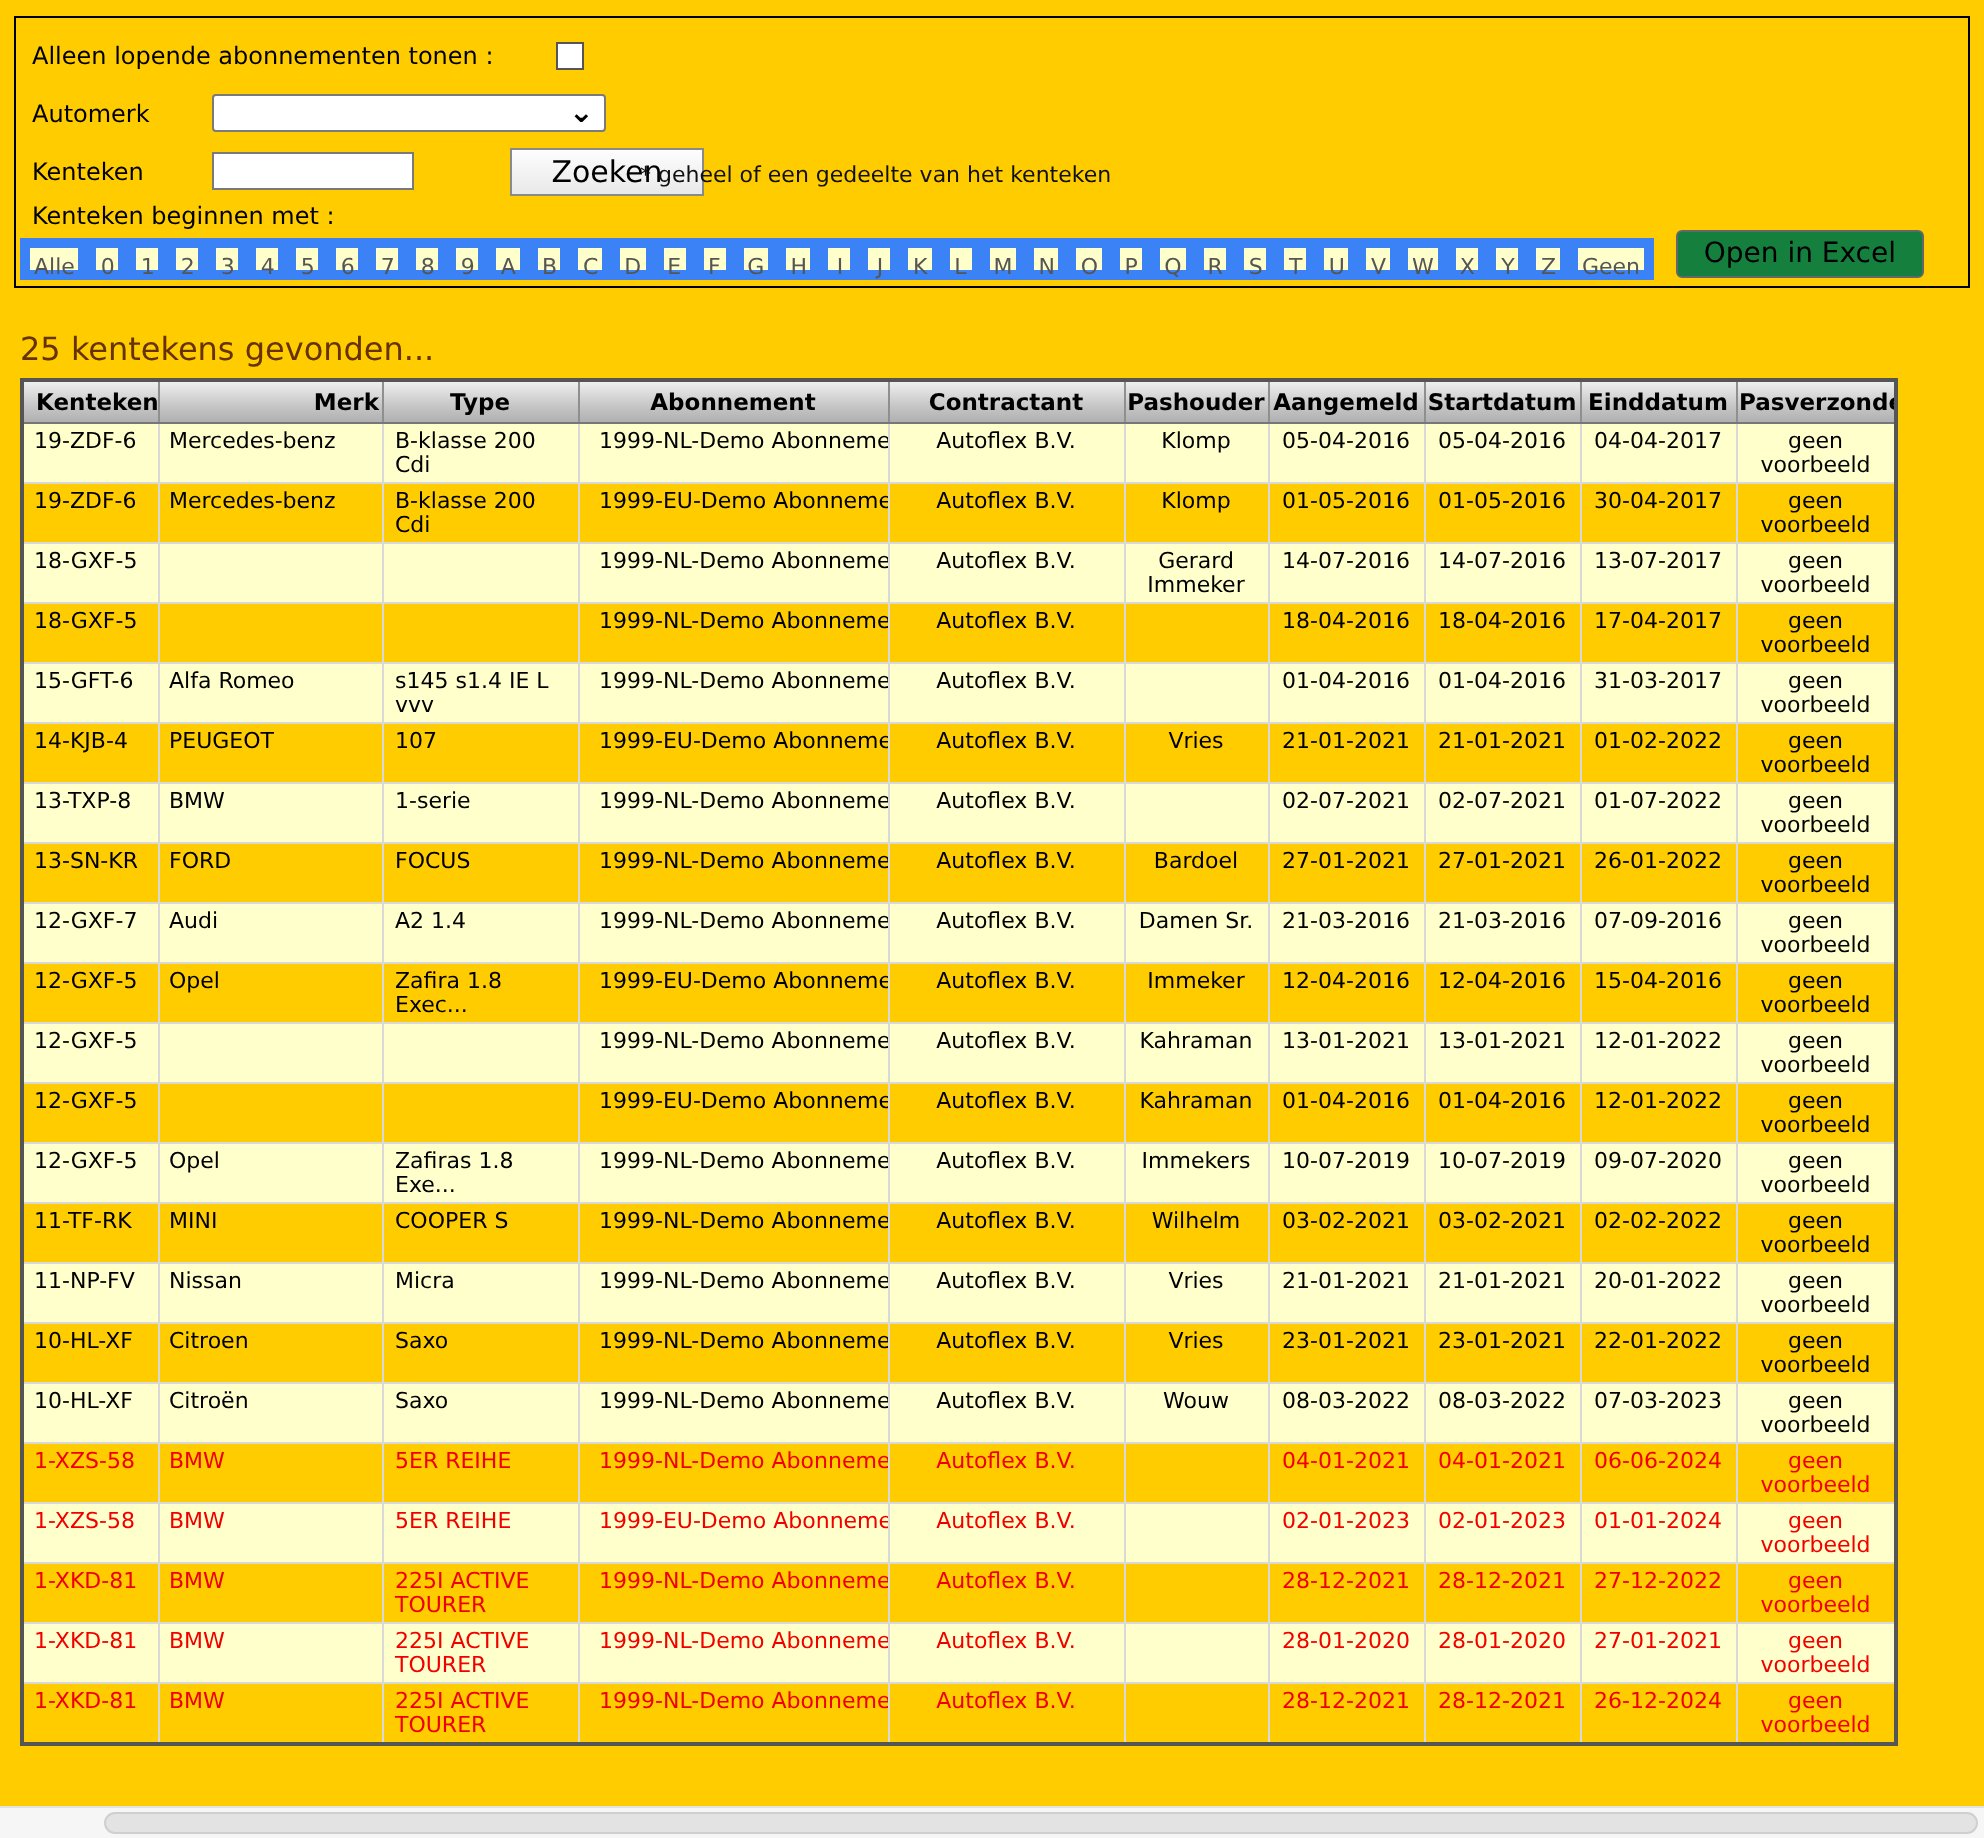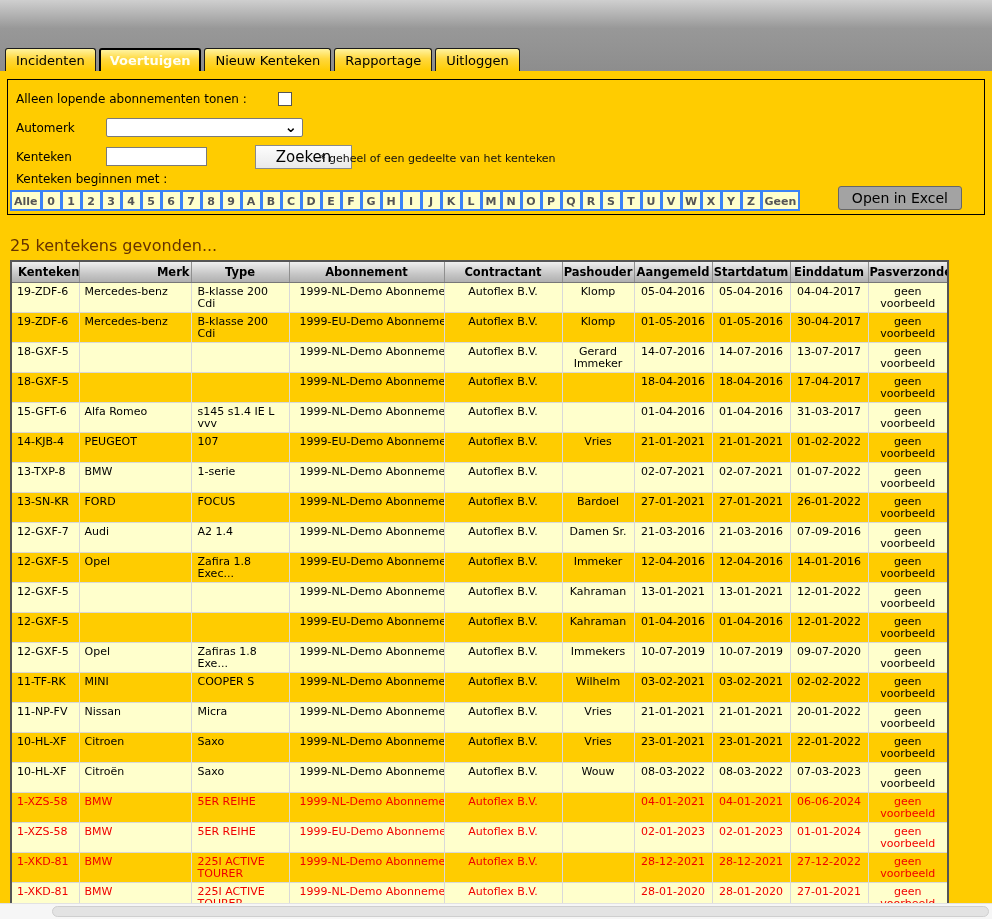--- a/index.html
+++ b/index.html
@@ -23,23 +23,23 @@
   .select { position:absolute; left:98px; top:38px; width:197px; height:19px; background:#fff;
     border:1px solid #7a7a7a; border-radius:2px; }
   .select .chev { position:absolute; right:5px; top:-1px; font-size:15px; font-weight:bold; color:#000; line-height:19px; }
   .tinput { position:absolute; left:98px; top:67px; width:101px; height:19px; background:#fff;
     border:1px solid #7a7a7a; font-size:12px; padding:0 3px; }
   .zoeken { position:absolute; left:200px; top:65px; width:97px; height:24px; font-size:15px;
     font-family:"DejaVu Sans",sans-serif; background:linear-gradient(#fdfdfd,#e9e9e9); border:1px solid #8a8a8a; color:#000;margin-left:47px; }
   .note { position:absolute; left:312px; top:72px; font-size:11px; color:#111; }
   .alpha { position:absolute; left:3px; top:110px; display:flex; }
   .acell { display:inline-block; min-width:21px; padding:0 2px; height:21px; line-height:20px; text-align:center;
-    background:#ffffcc; border:2px solid #3b82f6; margin-left:-1px; font-size:11px; font-weight:bold; color:#555; cursor:pointer; }
+    background:#ffffcc; border:5px solid #3b82f6; margin-left:-1px; font-size:11px; font-weight:normal; color:#555; cursor:pointer; }
   .excel { position:absolute; right:22px; top:106px; font-size:14px; padding:3px 13px;
-    font-family:"DejaVu Sans",sans-serif; background:#a3a3a3; border:1px solid #666; border-radius:3px; color:#000; }
+    font-family:"DejaVu Sans",sans-serif; background:#15803d; border:1px solid #666; border-radius:3px; color:#000; }
 
   .count { margin:21px 0 5px 10px; font-size:16px; color:#663300; }
 
   
   table.grid { margin-left:10px; width:937px; border-collapse:collapse; table-layout:fixed; border:2px solid #555; }
   .grid th { background:linear-gradient(180deg,#efefef 0%,#c6c6c6 60%,#b0b0b0 100%);
     font-size:11.5px; font-weight:bold; color:#000; padding:3px 1px; border-right:1px solid #8f8f8f;
     border-bottom:1px solid #777; text-align:center; overflow:hidden; white-space:nowrap; cursor:pointer; }
   .grid th:nth-child(1){ width:68px; text-align:left; padding-left:6px; }
   .grid th:nth-child(2){ width:112px;text-align:right; } .grid th:nth-child(3){ width:98px; }
@@ -64,29 +64,20 @@
   
   .hscroll { position:absolute; bottom:0; left:0; width:992px; height:16px; background:#f6f6f6; border-top:1px solid #e2e2e2; }
   .hthumb { position:absolute; left:52px; right:3px; top:2px; height:11px; background:#e3e3e3;
     border:1px solid #cfcfcf; border-radius:7px; }
 </style>
 </head>
 <body>
 
 <div class="screen">
 
-  <div class="topbar">
-    <div class="tabs" id="tabs">
-        <div class="tab">Incidenten</div>
-        <div class="tab active">Voertuigen</div>
-        <div class="tab">Nieuw Kenteken</div>
-        <div class="tab">Rapportage</div>
-        <div class="tab">Uitloggen</div>
-      </div>
-  </div>
 
   <div class="content">
 
     <div class="filter-panel">
       <span class="flabel" style="top:12px">Alleen lopende abonnementen tonen :</span>
       <span class="cb"></span>
 
       <span class="flabel" style="top:41px">Automerk</span>
       <div class="select">
         <span></span>
@@ -271,21 +262,21 @@
           </tr>
           <tr class="gold">
             <td>12-GXF-5</td>
             <td>Opel</td>
             <td>Zafira 1.8 Exec...</td>
             <td>1999-EU-Demo Abonnement</td>
             <td>Autoflex B.V.</td>
             <td>Immeker</td>
             <td>12-04-2016</td>
             <td>12-04-2016</td>
-            <td>14-01-2016</td>
+            <td>15-04-2016</td>
             <td>geen voorbeeld</td>
           </tr>
           <tr class="cream">
             <td>12-GXF-5</td>
             <td></td>
             <td></td>
             <td>1999-NL-Demo Abonnement</td>
             <td>Autoflex B.V.</td>
             <td>Kahraman</td>
             <td>13-01-2021</td>

